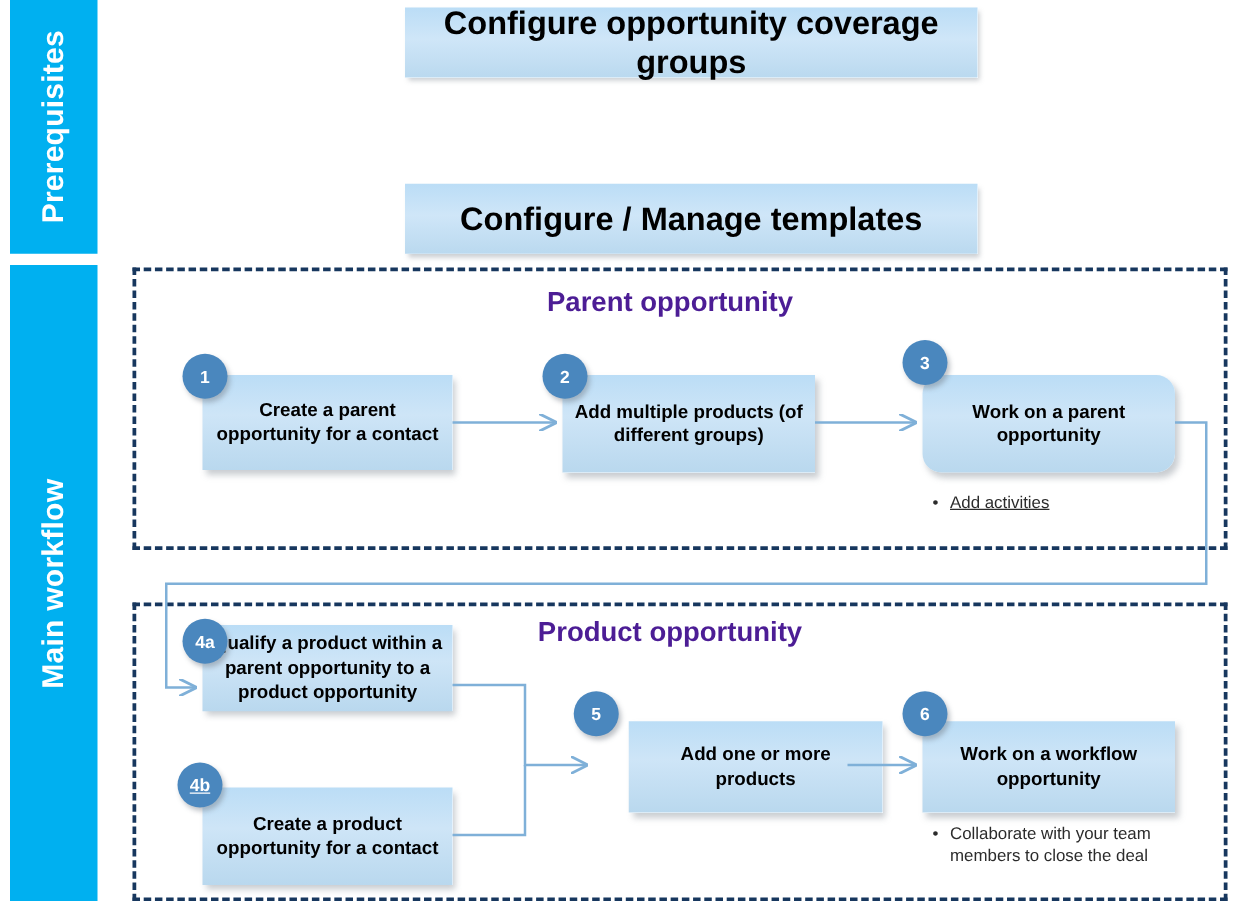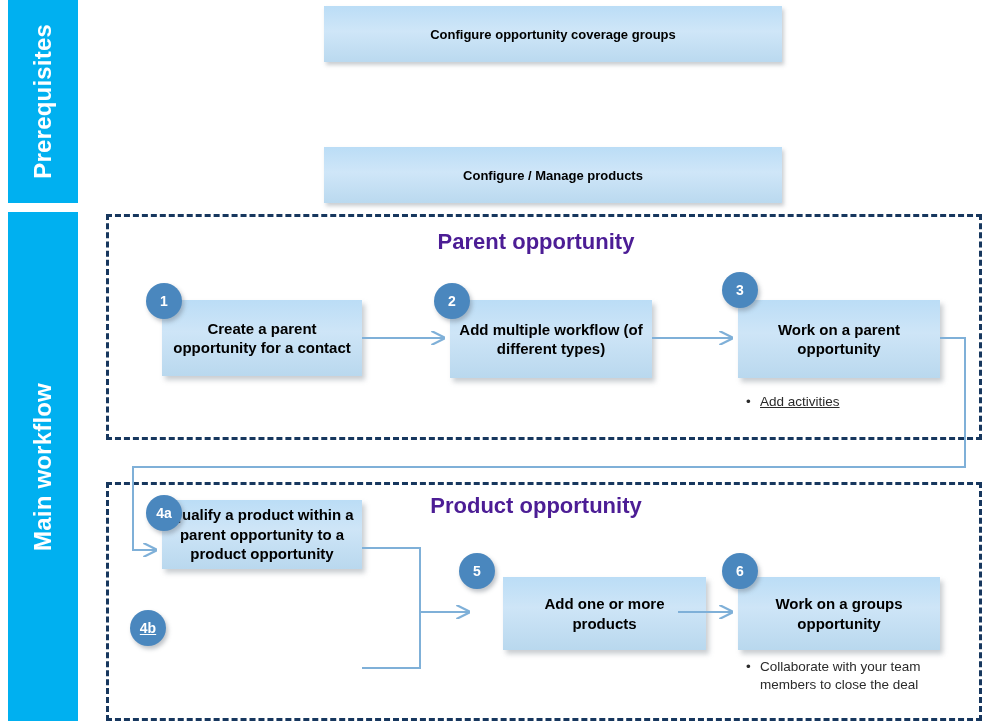--- a/index.html
+++ b/index.html
@@ -44,21 +44,21 @@
     position: absolute;
     left: 324px;
     width: 458px;
     height: 56px;
     background: linear-gradient(to bottom, #BBDDF6 0%, #CFE6F8 45%, #BAD9EF 100%);
     box-shadow: 2px 3px 4px rgba(120,130,140,0.40);
     display: flex;
     align-items: center;
     justify-content: center;
     color: #000000;
-    font-size: 13px;
+    font-size: 26px;
     font-weight: bold;
     text-align: center;
   }
   #prereq-0 { top: 6px; }
   #prereq-1 { top: 78px; }
   #prereq-2 { top: 147px; }
 
   
   .group {
     position: absolute;
@@ -91,21 +91,21 @@
     text-align: center;
     color: #000000;
     font-size: 15px;
     font-weight: bold;
     line-height: 1.3;
     padding: 2px 8px;
     box-sizing: border-box;
   }
   #step-1 { left: 162px; top: 300px; width: 200px; height: 76px; }
   #step-2 { left: 450px; top: 300px; width: 202px; height: 78px; }
-  #step-3 { left: 738px; top: 300px; width: 202px; height: 78px; }
+  #step-3 { left: 738px; top: 300px; width: 202px; height: 78px; border-radius: 15px; }
   #step-4a { left: 162px; top: 500px; width: 200px; height: 69px; }
   #step-4b { left: 162px; top: 630px; width: 200px; height: 78px; }
   #step-5  { left: 503px; top: 577px; width: 203px; height: 73px; }
   #step-6  { left: 738px; top: 577px; width: 202px; height: 73px; }
 
   
   .badge {
     position: absolute;
     width: 36px;
     height: 36px;
@@ -117,21 +117,21 @@
     display: flex;
     align-items: center;
     justify-content: center;
     box-shadow: 2px 3px 4px rgba(110,120,130,0.45);
     z-index: 5;
   }
   #badge-1  { left: 146px; top: 283px; }
   #badge-2  { left: 434px; top: 283px; }
   #badge-3  { left: 722px; top: 272px; }
   #badge-4a { left: 146px; top: 495px; }
-  #badge-4b { left: 130px; top: 610px; text-decoration: underline; }
+  #badge-4b { left: 142px; top: 610px; text-decoration: underline; }
   #badge-5  { left: 459px; top: 553px; }
   #badge-6  { left: 722px; top: 553px; }
 
   
   .note {
     position: absolute;
     color: #2B2B2B;
     font-size: 13.5px;
     line-height: 1.35;
   }
@@ -164,21 +164,21 @@
     <span class="band-text">Prerequisites</span>
   </div>
   <div class="band" id="band-main">
     <span class="band-text">Main workflow</span>
   </div>
 
   <div class="prereq-box" id="prereq-0">
     <span>Configure opportunity coverage groups</span>
   </div>
   <div class="prereq-box" id="prereq-2">
-    <span>Configure / Manage products</span>
+    <span>Configure / Manage templates</span>
   </div>
 
   <div class="group" id="group-parent">
     <div class="group-title">Parent opportunity</div>
   </div>
   <div class="group" id="group-product">
     <div class="group-title">Product opportunity</div>
   </div>
 
   <svg id="connectors" viewBox="0 0 997 721">
@@ -200,33 +200,36 @@
       <path d="M 362 668 L 420 668 L 420 612"></path>
 
       <path d="M 678 612 L 732 612" marker-end="url(#arrow)"></path>
     </g>
   </svg>
 
   <div class="step-box" id="step-1">
     <span>Create a parent opportunity for a contact</span>
   </div>
   <div class="step-box" id="step-2">
-    <span>Add multiple workflow (of different types)</span>
+    <span>Add multiple products (of different groups)</span>
   </div>
   <div class="step-box" id="step-3">
     <span>Work on a parent opportunity</span>
   </div>
   <div class="step-box" id="step-4a">
     <span>Qualify a product within a parent opportunity to a product opportunity</span>
   </div>
+  <div class="step-box" id="step-4b">
+    <span>Create a product opportunity for a contact</span>
+  </div>
   <div class="step-box" id="step-5">
     <span>Add one or more products</span>
   </div>
   <div class="step-box" id="step-6">
-    <span>Work on a groups opportunity</span>
+    <span>Work on a workflow opportunity</span>
   </div>
 
   <div class="badge" id="badge-1">1</div>
   <div class="badge" id="badge-2">2</div>
   <div class="badge" id="badge-3">3</div>
   <div class="badge" id="badge-4a">4a</div>
   <div class="badge" id="badge-4b">4b</div>
   <div class="badge" id="badge-5">5</div>
   <div class="badge" id="badge-6">6</div>
 

